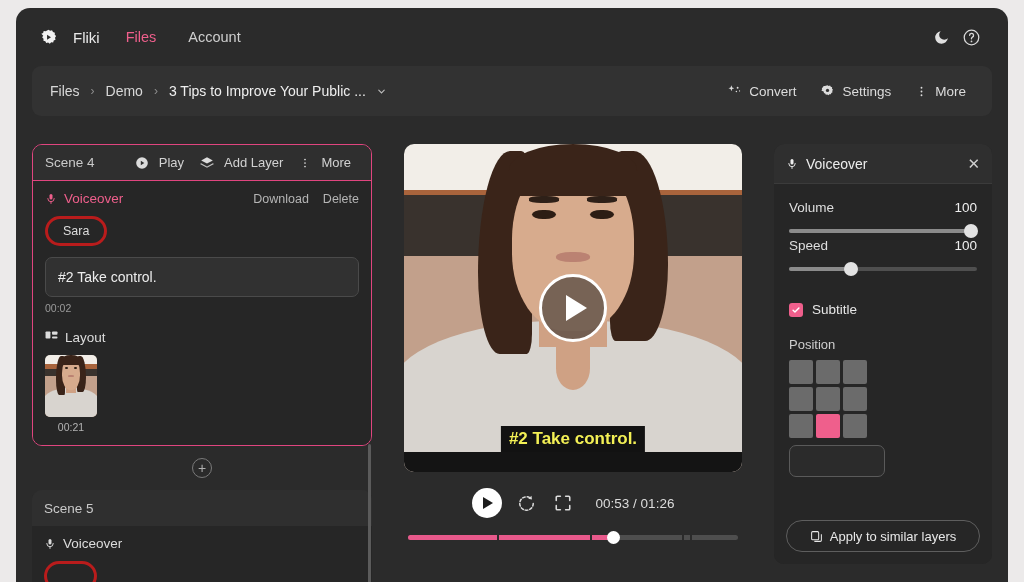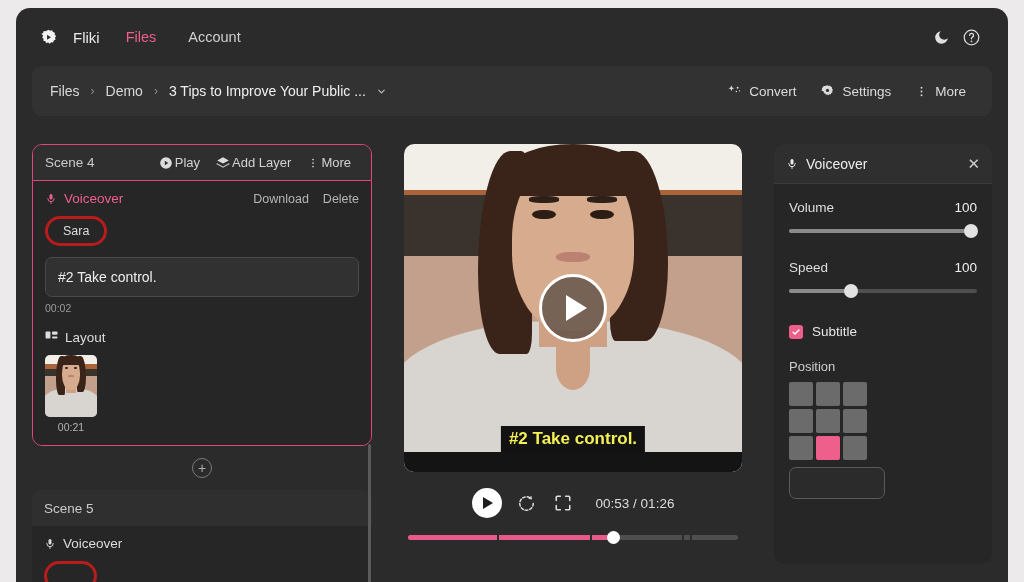--- a/index.html
+++ b/index.html
@@ -76,21 +76,21 @@
   .scene-card.selected { border: 1px solid #e0457f; }
   .scene-head {
     height: 36px; display: flex; align-items: center;
     padding: 0 12px; gap: 0;
     background: #2f2f2f;
   }
   .scene-card.selected .scene-head { border-bottom: 1px solid #e0457f; }
   .scene-title { font-size: 13.5px; color: #cacaca; }
   .scene-head-spacer { flex: 1; }
   .scene-act {
-    display: flex; align-items: center; gap: 2px;
+    display: flex; align-items: center; gap: 10px;
     font-size: 13px; color: #d2d2d2; padding: 4px 8px; cursor: pointer;
   }
   .scene-body { padding: 10px 12px 12px 12px; background: #262626; }
 
   .layer-row { display: flex; align-items: center; margin-bottom: 10px; }
   .layer-name { display: flex; align-items: center; gap: 7px; font-size: 13.5px; }
   .layer-name.vo { color: #ef5f8c; }
   .layer-name.plain { color: #dcdcdc; }
   .layer-row-spacer { flex: 1; }
   .layer-link { font-size: 12.5px; color: #b5b5b5; margin-left: 14px; cursor: pointer; }
@@ -553,21 +553,21 @@
             <span class="ctl-label">Volume</span>
             <span class="ctl-spacer"></span>
             <span class="ctl-value">100</span>
           </div>
           <div class="slider">
             <div class="slider-track"></div>
             <div class="slider-fill" id="volfill" style="width: 100%;"></div>
             <div class="slider-knob" id="volknob" style="left: calc(100% - 13px);"></div>
           </div>
 
-          <div class="ctl-label-row" style="margin-top:22px">
+          <div class="ctl-label-row" style="">
             <span class="ctl-label">Speed</span>
             <span class="ctl-spacer"></span>
             <span class="ctl-value">100</span>
           </div>
           <div class="slider">
             <div class="slider-track"></div>
             <div class="slider-fill" id="spdfill" style="width: 33%;"></div>
             <div class="slider-knob" id="spdknob" style="left: calc(33% - 7px);"></div>
           </div>
 
@@ -589,17 +589,28 @@
             <div class="poscell"></div>
             <div class="poscell"></div>
             <div class="poscell"></div>
             <div class="poscell active"></div>
             <div class="poscell"></div>
           </div>
 
           <div class="font-select"></div>
         </div>
 
+        <div class="panel-footer">
+          <button class="apply-btn">
+            <span>
+              <svg width="13" height="13" viewBox="0 0 24 24">
+                <rect x="3" y="3" width="13" height="15" rx="2" fill="none" stroke="#e8e8e8" stroke-width="1.9"></rect>
+                <path fill="none" stroke="#e8e8e8" stroke-width="1.9" d="M8 21h11a2 2 0 0 0 2-2V8"></path>
+              </svg>
+            </span>
+            <span>Apply to similar layers</span>
+          </button>
+        </div>
       </div>
     </div>
 
   </div>
 </div>
 
 </body></html>

